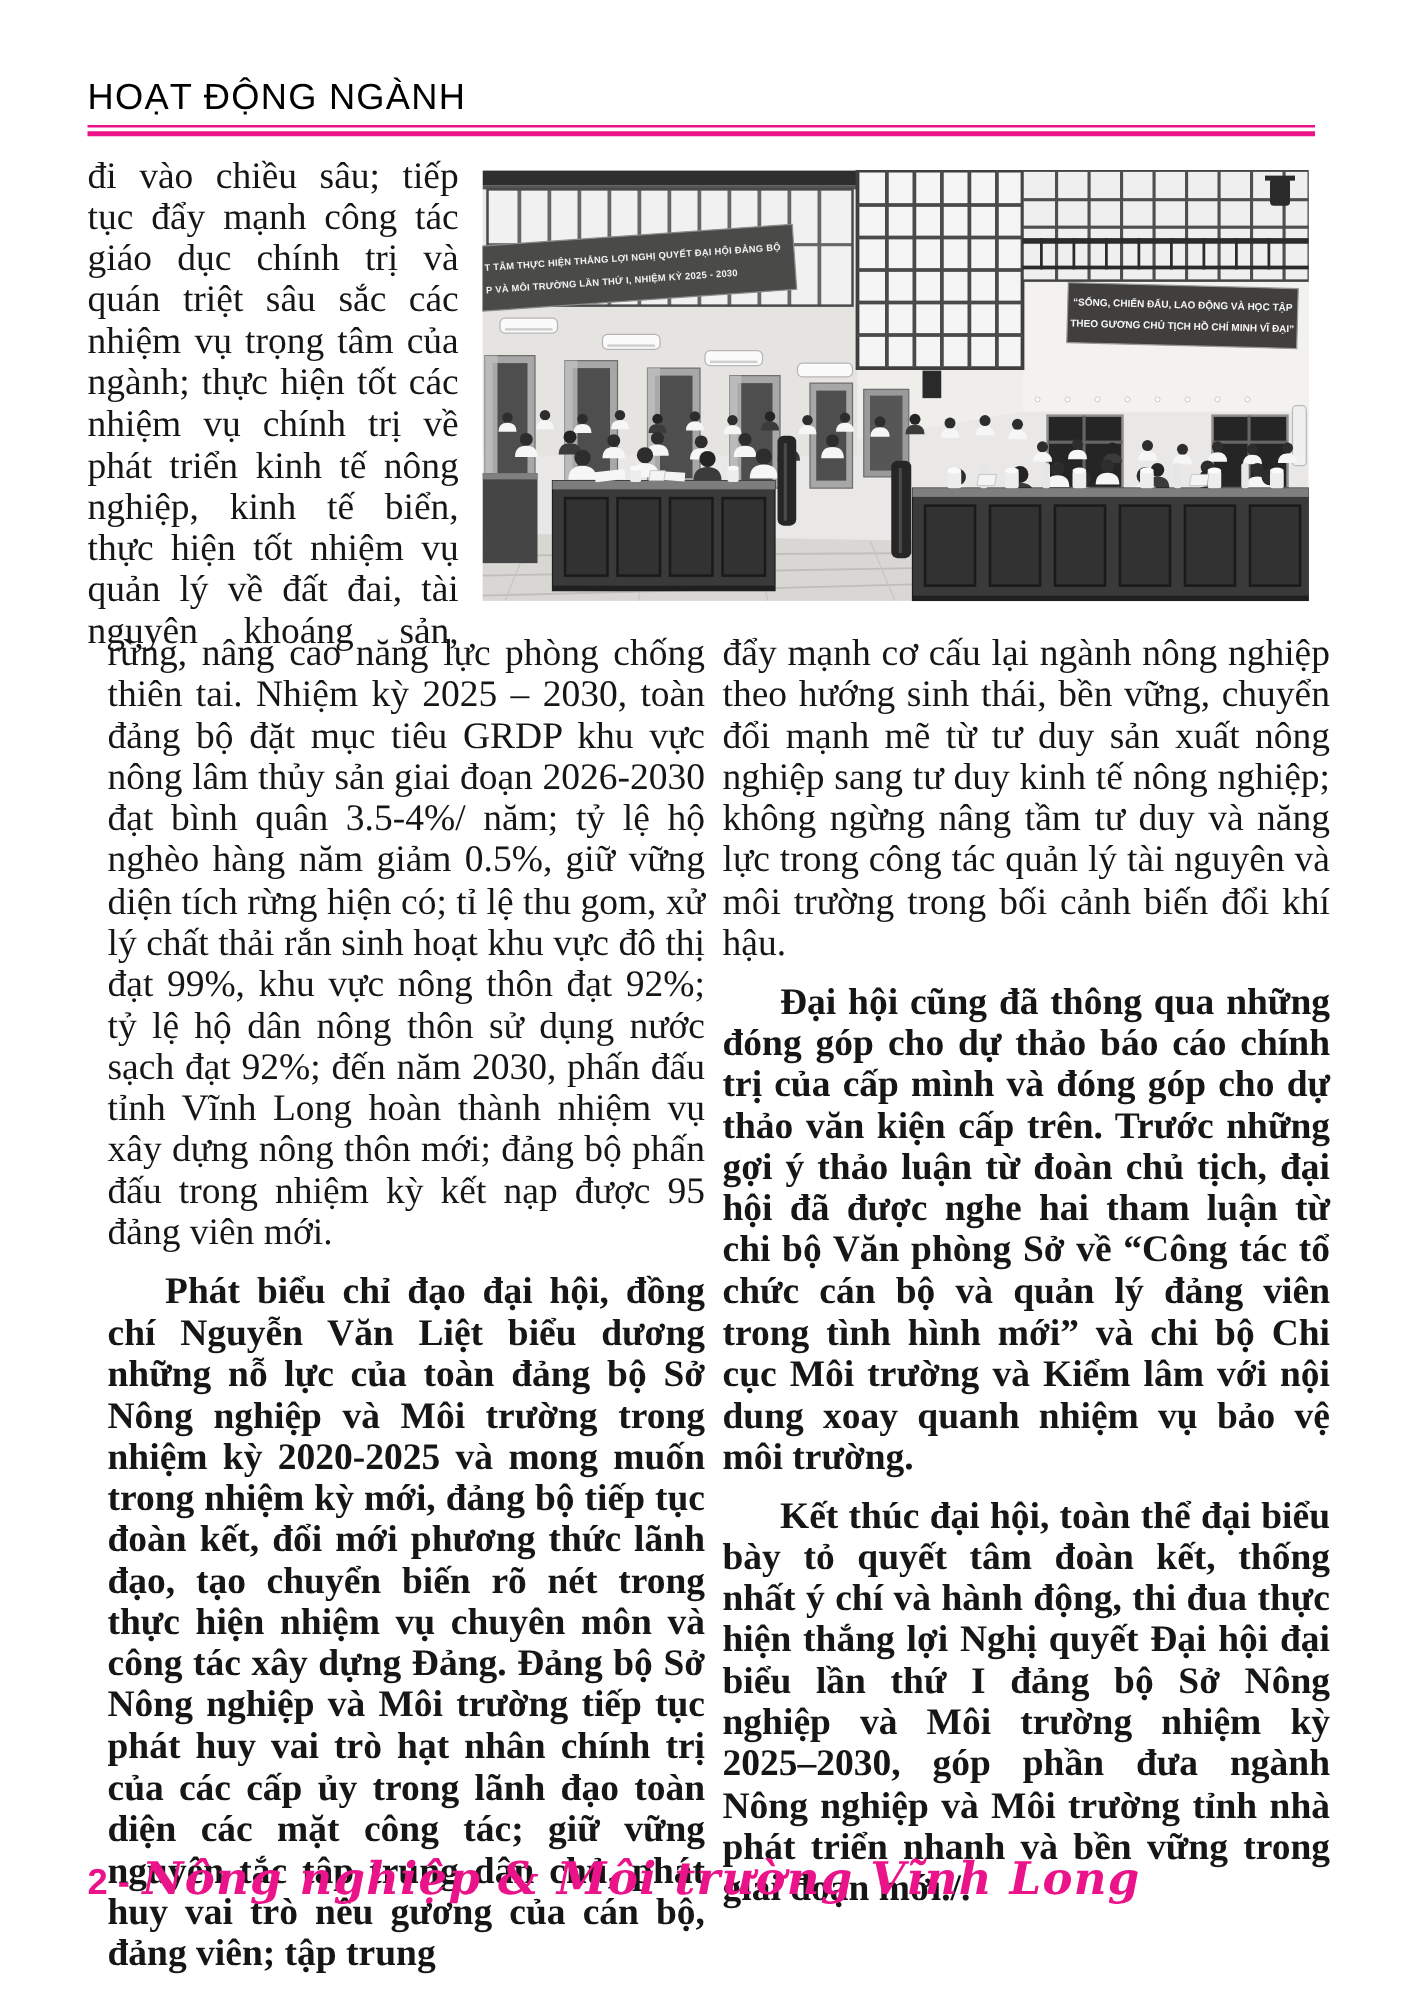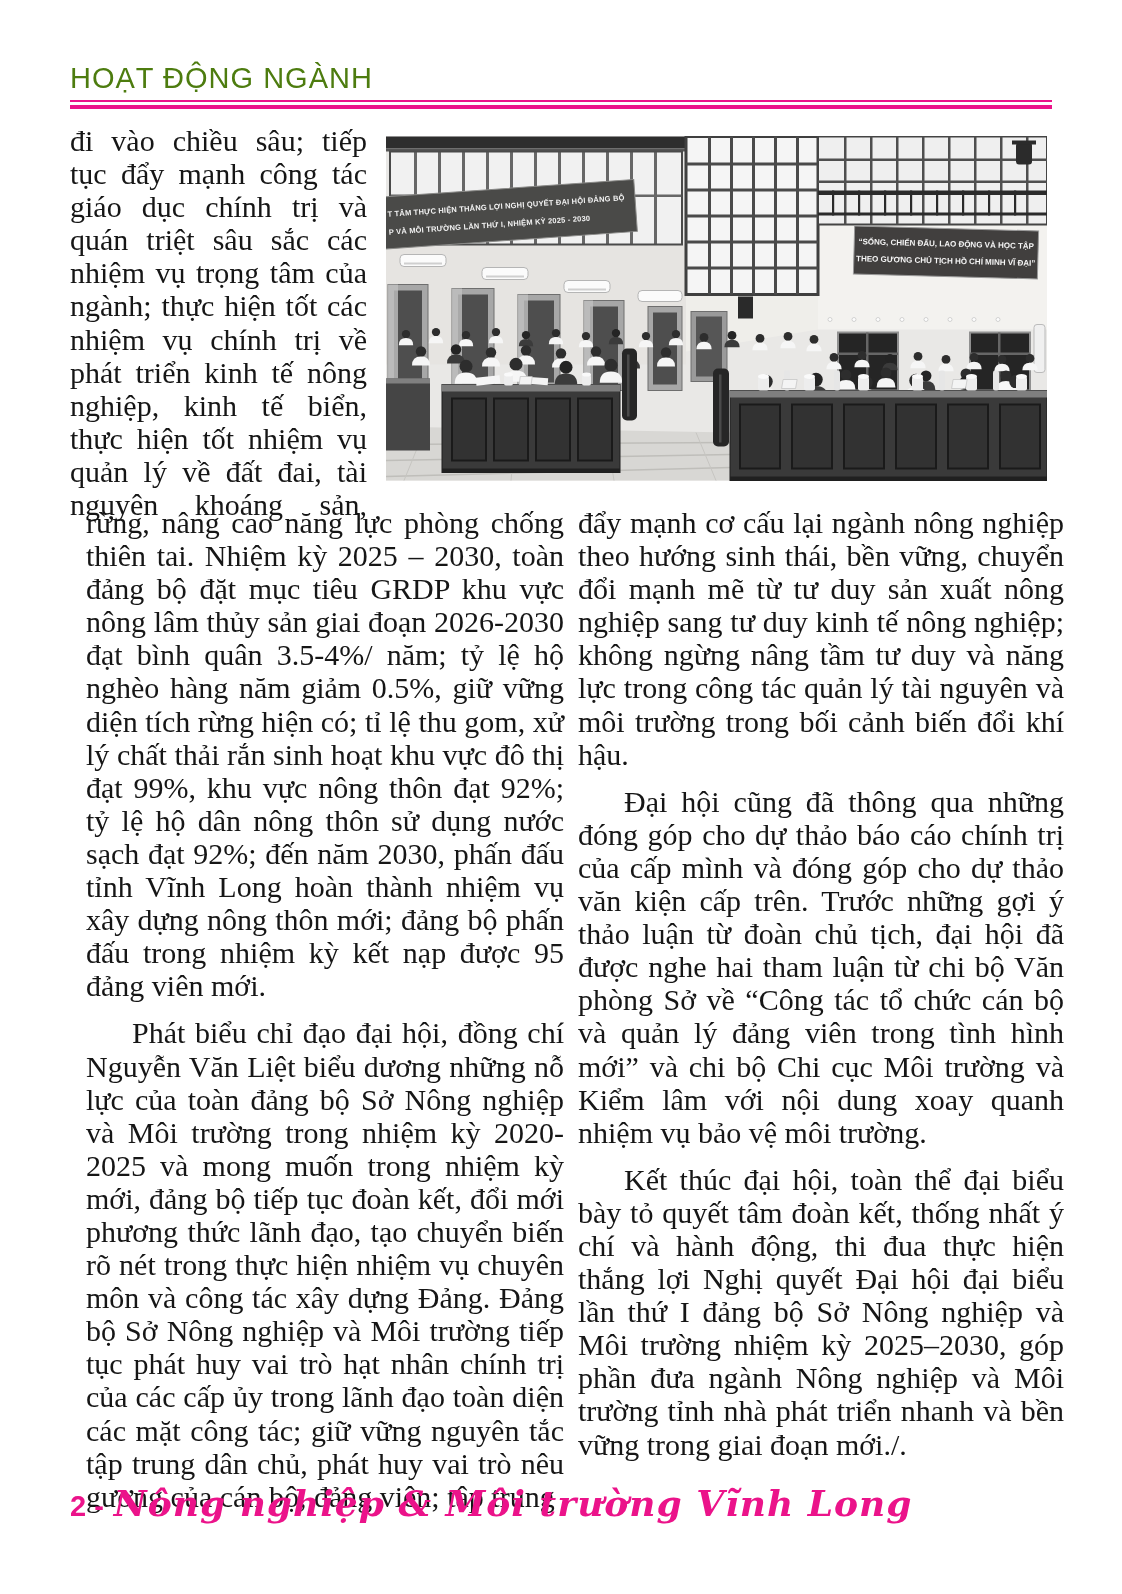--- a/index.html
+++ b/index.html
@@ -1,33 +1,33 @@
 <!DOCTYPE html>
 <html><head>
 <meta charset="utf-8">
 <style>
   html,body{margin:0;padding:0;background:#ffffff;}
   .page{position:relative;width:1122px;height:1594px;background:#ffffff;overflow:hidden;
         font-family:"Liberation Serif","DejaVu Serif",serif;color:#161616;}
   
   .section-title{position:absolute;left:70px;top:62px;margin:0;
         font-family:"Liberation Sans","DejaVu Sans",sans-serif;
-        font-size:29px;font-weight:500;letter-spacing:1px;color:#4d7c0f;}
+        font-size:29px;font-weight:500;letter-spacing:1px;color:#000000;}
   .rule-top{position:absolute;left:70px;top:100px;width:982px;height:2px;background:#eb138a;}
   .rule-bottom{position:absolute;left:70px;top:105px;width:982px;height:4px;background:#eb138a;}
   
   .photo{position:absolute;left:386px;top:136px;width:661px;height:345px;margin:0;}
   .photo svg{display:block;width:100%;height:100%;}
   
   .bodytext{font-size:30px;line-height:33.1px;text-align:justify;text-justify:inter-word;}
   .col-narrow{position:absolute;left:70px;top:124px;width:297px;height:399px;overflow:hidden;}
   .col-left{position:absolute;left:70px;top:506px;width:478px;margin-left:16px;}
   .col-right{position:absolute;left:578px;top:506px;width:486px;}
   .bodytext p{margin:0;}
-  .bodytext p + p{margin-top:14px;}
+  .bodytext p + p{margin-top:14px;font-weight:bold;}
   .bodytext p.ind{text-indent:46px;}
   
   .footer{position:absolute;left:70px;top:1482px;display:flex;align-items:baseline;gap:10px;color:#eb138a;}
   .footer .pagenum{font-family:"Liberation Sans","DejaVu Sans",sans-serif;font-weight:700;font-size:29px;}
   .footer .mag{font-family:"DejaVu Serif","Liberation Serif",serif;font-style:italic;font-weight:700;
         font-size:36px;letter-spacing:1px;}
   .bannertext{font-family:"Liberation Sans","DejaVu Sans",sans-serif;font-weight:700;}
 </style>
 </head>
 <body>

